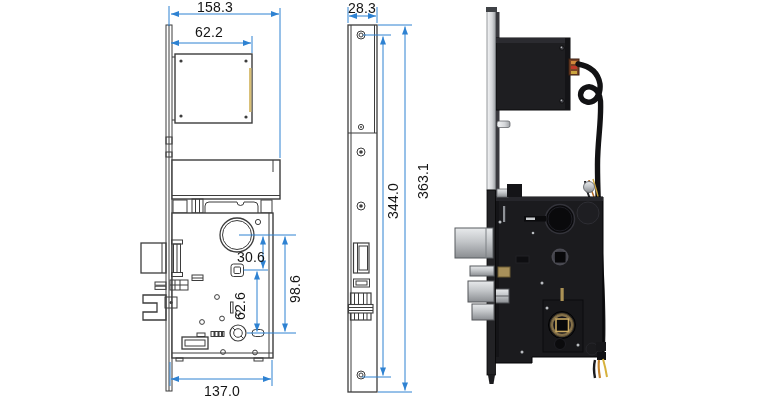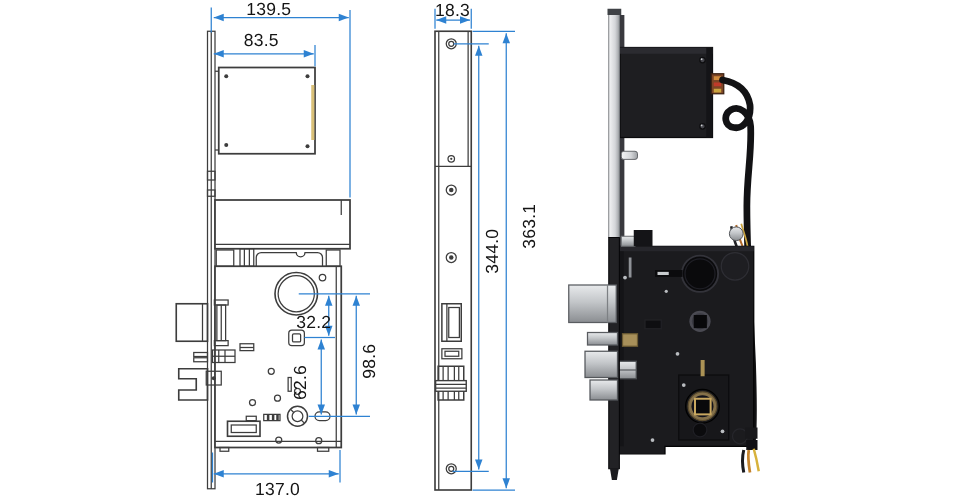--- a/index.html
+++ b/index.html
@@ -267,23 +267,23 @@
     <rect x="472" y="304" width="22" height="16" fill="url(#mgv)" stroke="#54575b"></rect>
 
     <rect x="596" y="342" width="10" height="9" fill="#18181b"></rect>
     <rect x="597" y="352" width="9" height="8" fill="#101014"></rect>
     <path d="M599,360 C598,367 599,372 600,378" stroke="#c5842e" stroke-width="2.2" fill="none"></path>
     <path d="M603,359 C605,366 606,371 607,377" stroke="#d7b23c" stroke-width="2" fill="none"></path>
     <path d="M595,360 C593,368 594,373 595,378" stroke="#1a1a1e" stroke-width="2.4" fill="none"></path>
   </g>
 </svg>
 
-<span class="dim" style="left:215px;top:7px">139.5</span>
-<span class="dim" style="left:209px;top:32px">83.5</span>
+<span class="dim" style="left:215px;top:7px">158.3</span>
+<span class="dim" style="left:209px;top:32px">62.2</span>
 <span class="dim" style="left:222px;top:391px">137.0</span>
-<span class="dim" style="left:251px;top:257px">32.2</span>
+<span class="dim" style="left:251px;top:257px">30.6</span>
 <span class="dim rot" style="left:240px;top:306px">62.6</span>
 <span class="dim rot" style="left:295px;top:289px">98.6</span>
-<span class="dim" style="left:362px;top:8px">18.3</span>
+<span class="dim" style="left:362px;top:8px">28.3</span>
 <span class="dim rot" style="left:393px;top:201px">344.0</span>
 <span class="dim rot" style="left:423px;top:181px">363.1</span>
 
 </div>
 
 </body></html>

